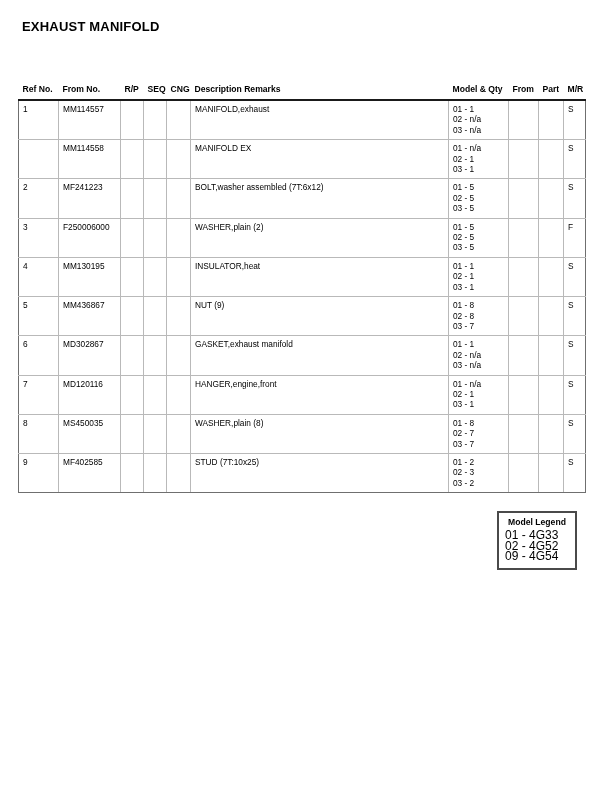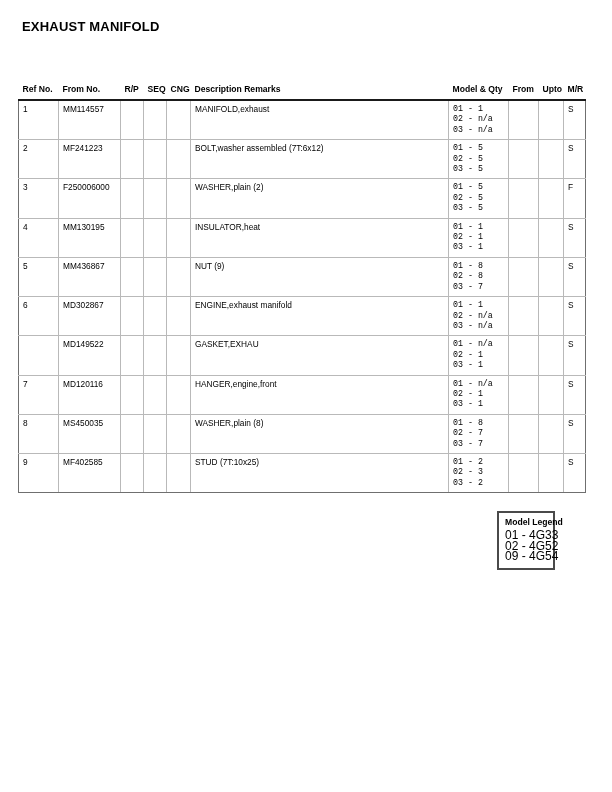--- a/index.html
+++ b/index.html
@@ -78,40 +78,40 @@
     line-height: 10.4px;
     font-size: 8.3px;
   }
   table.parts tbody tr:first-child td {
     border-top: none;
   }
   table.parts tbody td.edge-left { border-left: 1px solid #6f6f6f; }
   table.parts tbody td.edge-right { border-right: 1px solid #6f6f6f; }
   table.parts tbody tr:last-child td { border-bottom: 1px solid #6f6f6f; }
 
-  .qty-line { display: block; white-space: nowrap; font-family: Liberation Mono, monospace; }
+  .qty-line { display: block; white-space: nowrap; }
 
   
   col.c-ref   { width: 40px; }
   col.c-part  { width: 62px; }
   col.c-rp    { width: 23px; }
   col.c-seq   { width: 23px; }
   col.c-cng   { width: 24px; }
   col.c-desc  { width: 258px; }
   col.c-model { width: 60px; }
   col.c-from  { width: 30px; }
   col.c-upto  { width: 25px; }
   col.c-mr    { width: 22px; }
 
   
   .legend {
     position: absolute;
     left: 497px;
     top: 511px;
-    width: 58px;
+    width: 80px;
     border: 2px solid #4a4a4a;
     background: #ffffff;
     padding: 4px 6px 6px 6px;
     box-sizing: border-box;
   }
   .legend-title {
     font-size: 8.6px;
     font-weight: bold;
     text-align: center;
     margin-bottom: 3px;
@@ -148,21 +148,21 @@
       <thead>
         <tr>
           <th>Ref No.</th>
           <th>From No.</th>
           <th>R/P</th>
           <th>SEQ</th>
           <th>CNG</th>
           <th>Description Remarks</th>
           <th>Model &amp; Qty</th>
           <th>From</th>
-          <th>Upto</th>
+          <th>Part</th>
           <th>M/R</th>
         </tr>
       </thead>
       <tbody id="parts-body">
           <tr>
             <td class="edge-left">1</td>
             <td>MM114557</td>
             <td></td>
             <td></td>
             <td></td>
@@ -170,20 +170,36 @@
             <td>
               <span class="qty-line">01 - 1</span>
               <span class="qty-line">02 - n/a</span>
               <span class="qty-line">03 - n/a</span>
             </td>
             <td></td>
             <td></td>
             <td class="edge-right">S</td>
           </tr>
           <tr>
+            <td class="edge-left"></td>
+            <td>MM114558</td>
+            <td></td>
+            <td></td>
+            <td></td>
+            <td>MANIFOLD EX</td>
+            <td>
+              <span class="qty-line">01 - n/a</span>
+              <span class="qty-line">02 - 1</span>
+              <span class="qty-line">03 - 1</span>
+            </td>
+            <td></td>
+            <td></td>
+            <td class="edge-right">S</td>
+          </tr>
+          <tr>
             <td class="edge-left">2</td>
             <td>MF241223</td>
             <td></td>
             <td></td>
             <td></td>
             <td>BOLT,washer assembled (7T:6x12)</td>
             <td>
               <span class="qty-line">01 - 5</span>
               <span class="qty-line">02 - 5</span>
               <span class="qty-line">03 - 5</span>
@@ -239,41 +255,25 @@
             <td></td>
             <td></td>
             <td class="edge-right">S</td>
           </tr>
           <tr>
             <td class="edge-left">6</td>
             <td>MD302867</td>
             <td></td>
             <td></td>
             <td></td>
-            <td>ENGINE,exhaust manifold</td>
+            <td>GASKET,exhaust manifold</td>
             <td>
               <span class="qty-line">01 - 1</span>
               <span class="qty-line">02 - n/a</span>
               <span class="qty-line">03 - n/a</span>
-            </td>
-            <td></td>
-            <td></td>
-            <td class="edge-right">S</td>
-          </tr>
-          <tr>
-            <td class="edge-left"></td>
-            <td>MD149522</td>
-            <td></td>
-            <td></td>
-            <td></td>
-            <td>GASKET,EXHAU</td>
-            <td>
-              <span class="qty-line">01 - n/a</span>
-              <span class="qty-line">02 - 1</span>
-              <span class="qty-line">03 - 1</span>
             </td>
             <td></td>
             <td></td>
             <td class="edge-right">S</td>
           </tr>
           <tr>
             <td class="edge-left">7</td>
             <td>MD120116</td>
             <td></td>
             <td></td>

